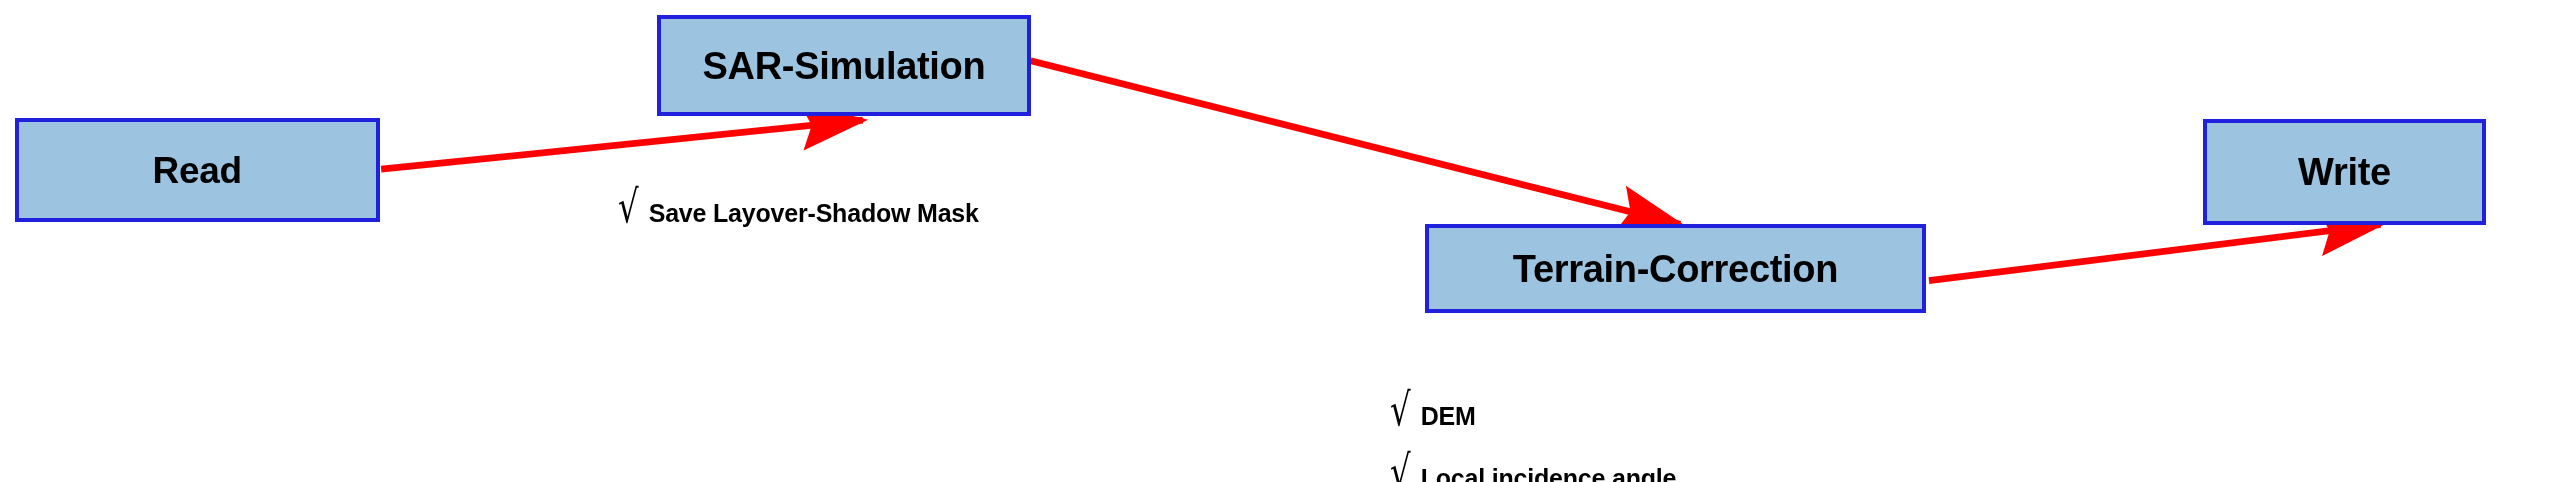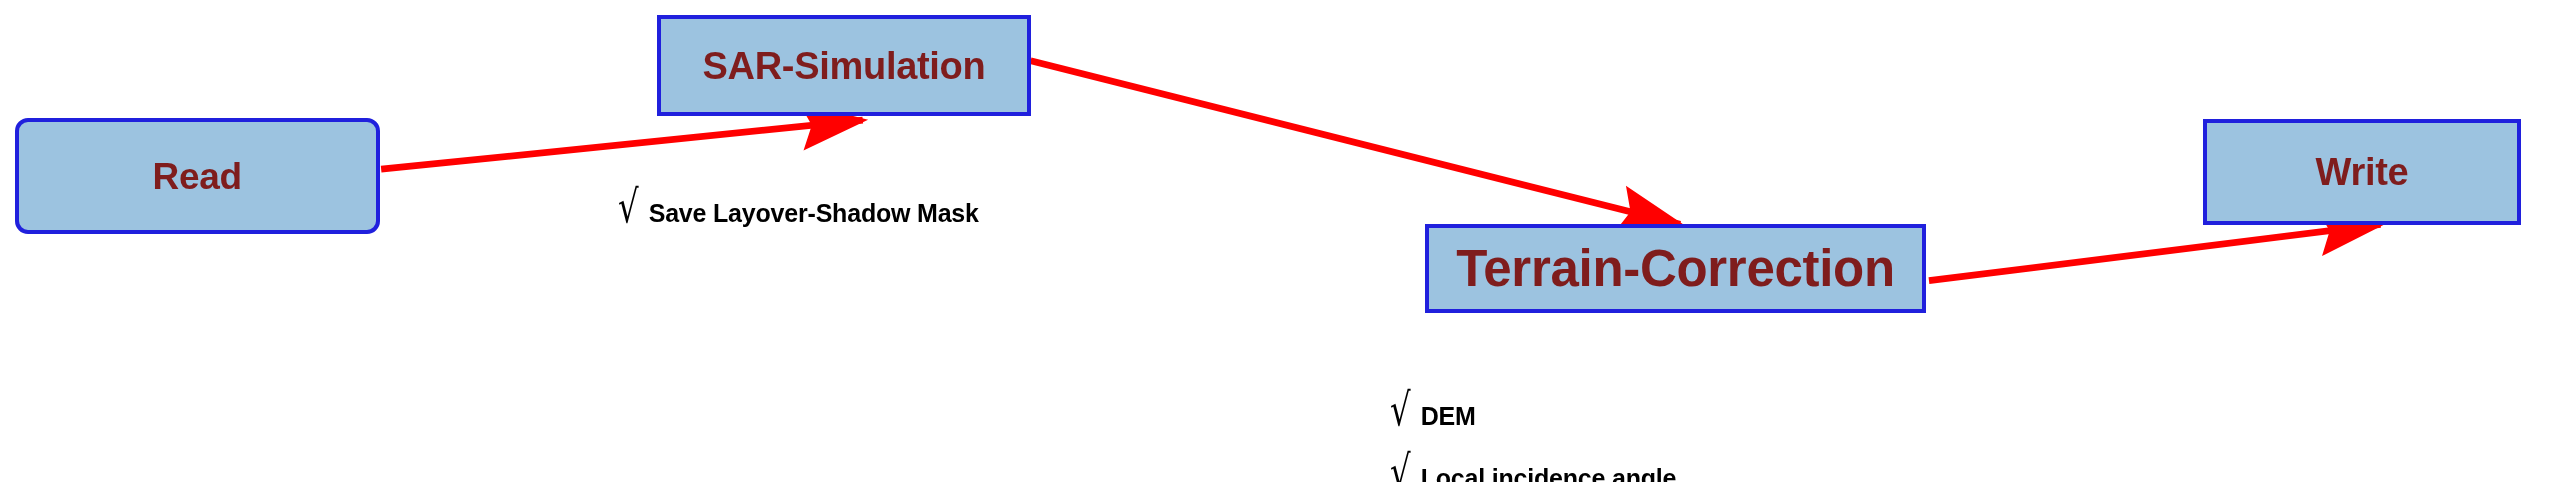--- a/index.html
+++ b/index.html
@@ -30,33 +30,33 @@
     box-sizing: border-box;
     background: #9CC3E0;
     border: 4.3px solid #2020DD;
     display: flex;
     align-items: center;
     justify-content: center;
   }
   .node-label {
     font-family: "Liberation Sans", sans-serif;
     font-weight: bold;
-    color: #7f1d1d;
+    color: #000000;
     letter-spacing: -0.3px;
     white-space: nowrap;
     line-height: 1;
   }
-  .node-read   { left: 14.7px;   top: 118px; width: 365px;  height: 116px; border-radius: 13px; }
+  .node-read   { left: 14.7px;   top: 118px; width: 365px;  height: 104px; }
   .node-sar    { left: 657px; top: 15.3px;  width: 374px;  height: 101px; }
   .node-tc     { left: 1425px; top: 224px; width: 501px;  height: 89px; }
-  .node-write  { left: 2203px; top: 119px; width: 318px;  height: 106px; }
+  .node-write  { left: 2203px; top: 119px; width: 283px;  height: 106px; }
 
   .node-read   .node-label { font-size: 37px; }
   .node-sar    .node-label { font-size: 38px; }
-  .node-tc     .node-label { font-size: 51px; }
+  .node-tc     .node-label { font-size: 38px; }
   .node-write  .node-label { font-size: 38px; }
 
   .option {
     position: absolute;
     display: flex;
     align-items: baseline;
     white-space: nowrap;
   }
   .option .check {
     font-family: "DejaVu Sans", sans-serif;

